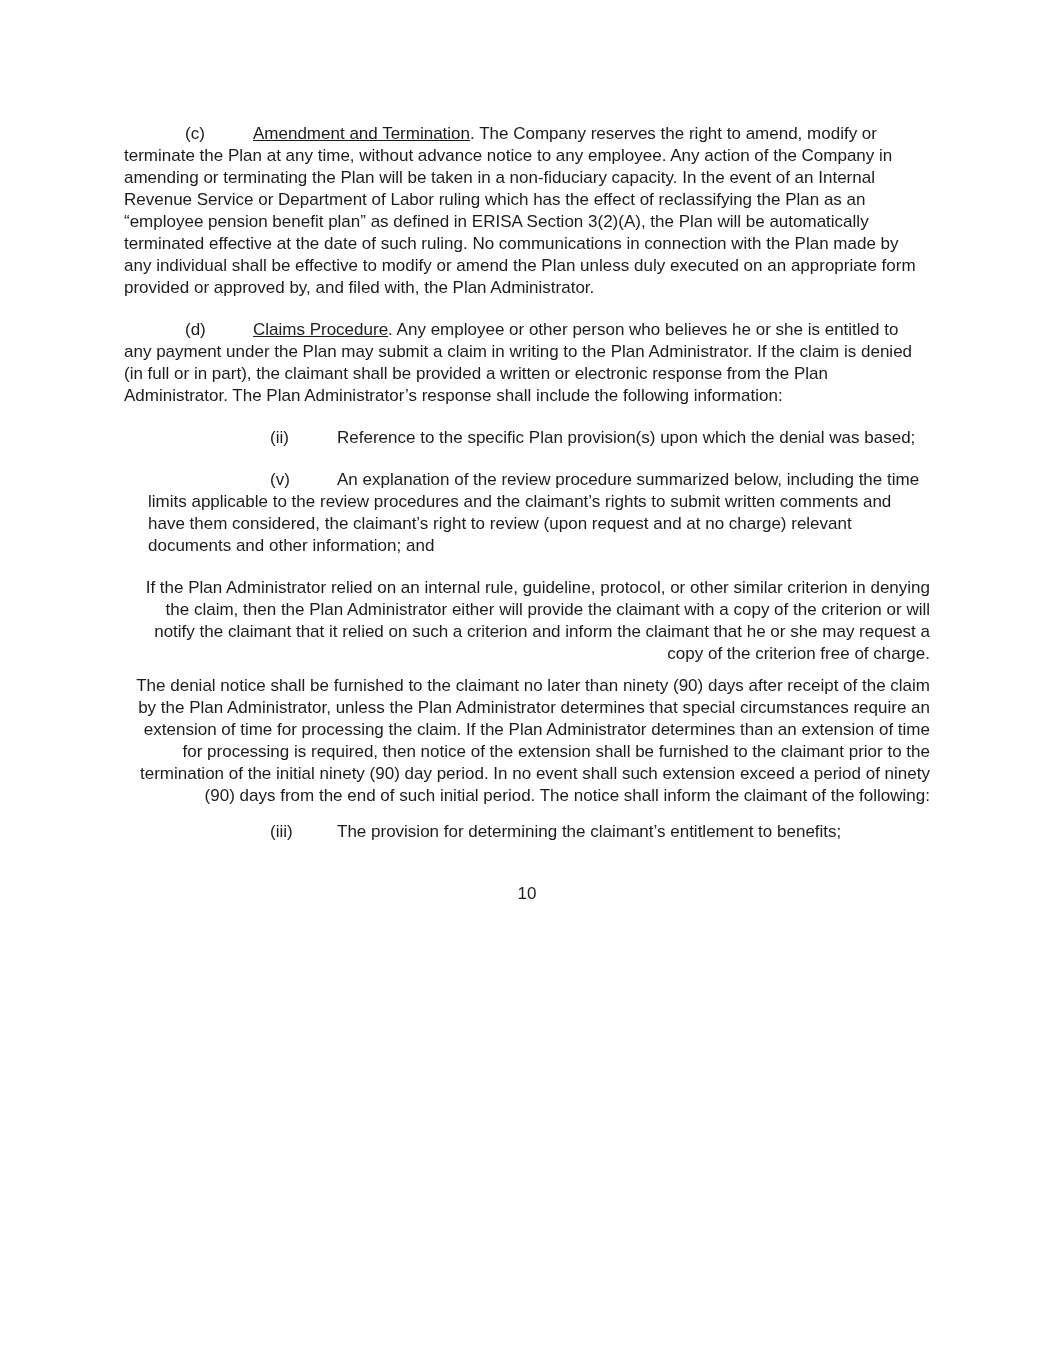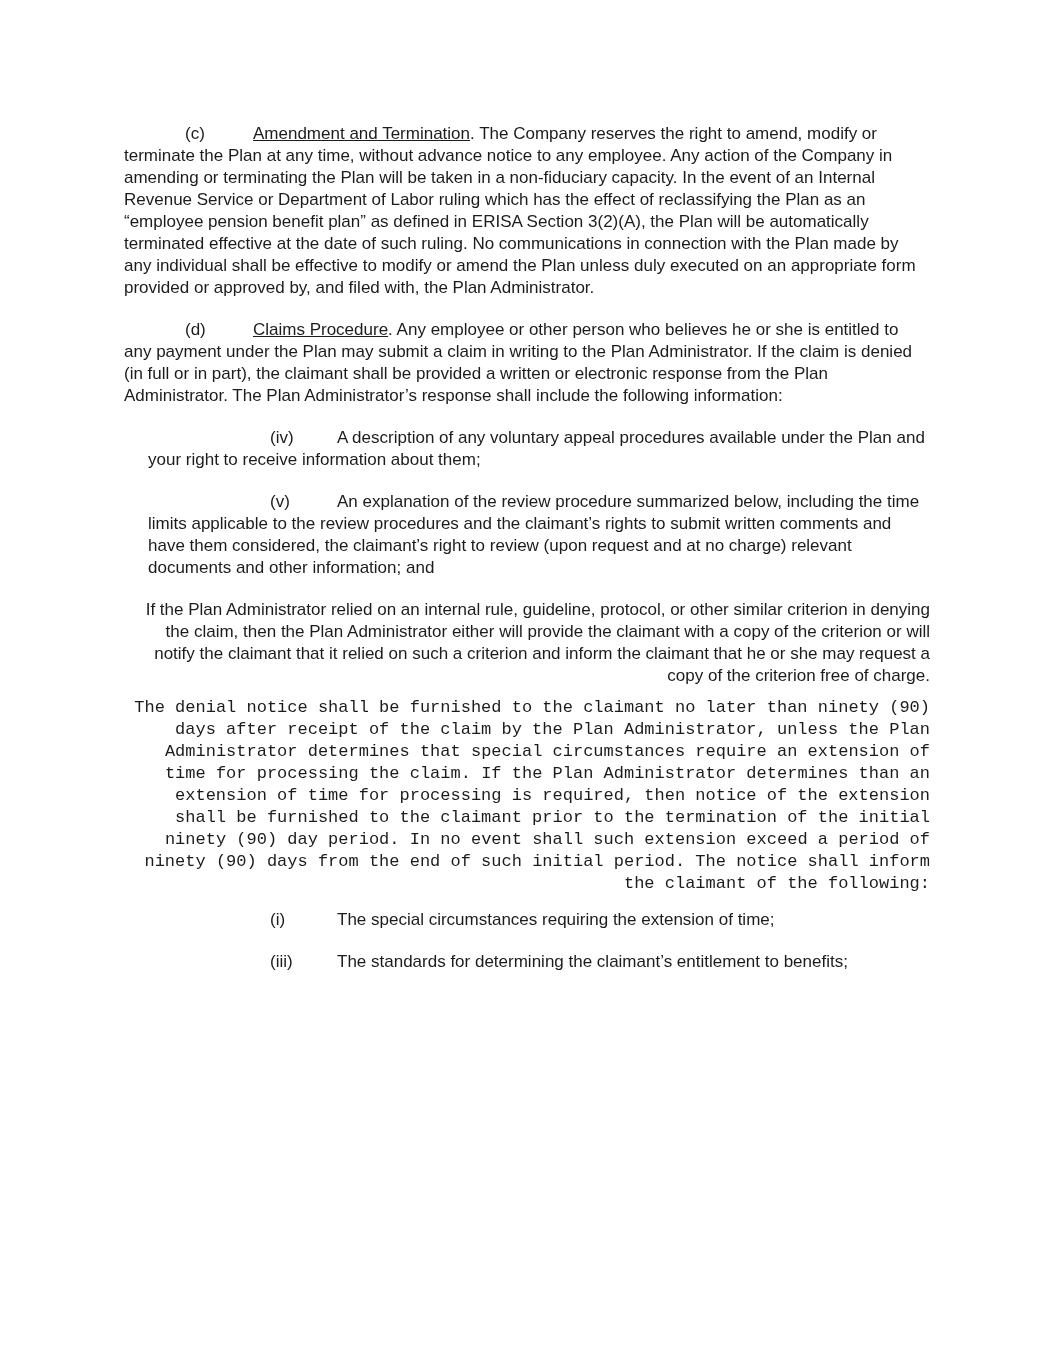--- a/index.html
+++ b/index.html
@@ -37,46 +37,46 @@
     margin: 0 0 20px 24px;
     text-indent: 122px;
   }
   .li .lnum {
     display: inline-block;
     width: 67px;
     text-indent: 0;
   }
   
   .body-para { margin-bottom: 10px; text-align: right; }
-  .body-para.tight { margin-bottom: 14px; font-family: Liberation Mono, monospace; }
+  .body-para.tight { margin-bottom: 14px; }
   .footer {
     margin-top: 40px;
     text-align: center;
   }
 </style>
 </head>
 <body>
 
 <div class="page">
 
   <p class="para-letter"><span class="lbl">(c)</span><span class="u">Amendment and Termination</span><span>. The Company reserves the right to amend, modify or terminate the Plan at any time, without advance notice to any employee. Any action of the Company in amending or terminating the Plan will be taken in a non-fiduciary capacity. In the event of an Internal Revenue Service or Department of Labor ruling which has the effect of reclassifying the Plan as an “employee pension benefit plan” as defined in ERISA Section 3(2)(A), the Plan will be automatically terminated effective at the date of such ruling. No communications in connection with the Plan made by any individual shall be effective to modify or amend the Plan unless duly executed on an appropriate form provided or approved by, and filed with, the Plan Administrator.</span></p>
 
   <p class="para-letter"><span class="lbl">(d)</span><span class="u">Claims Procedure</span><span>. Any employee or other person who believes he or she is entitled to any payment under the Plan may submit a claim in writing to the Plan Administrator. If the claim is denied (in full or in part), the claimant shall be provided a written or electronic response from the Plan Administrator. The Plan Administrator’s response shall include the following information:</span></p>
 
 
+  <p class="li"><span class="lnum">(ii)</span><span>Reference to the specific Plan provision(s) upon which the denial was based;</span></p>
 
 
-  <p class="li"><span class="lnum">(iv)</span><span>A description of any voluntary appeal procedures available under the Plan and your right to receive information about them;</span></p>
 
   <p class="li"><span class="lnum">(v)</span><span>An explanation of the review procedure summarized below, including the time limits applicable to the review procedures and the claimant’s rights to submit written comments and have them considered, the claimant’s right to review (upon request and at no charge) relevant documents and other information; and</span></p>
 
 
   <p class="body-para">If the Plan Administrator relied on an internal rule, guideline, protocol, or other similar criterion in denying the claim, then the Plan Administrator either will provide the claimant with a copy of the criterion or will notify the claimant that it relied on such a criterion and inform the claimant that he or she may request a copy of the criterion free of charge.</p>
 
   <p class="body-para tight">The denial notice shall be furnished to the claimant no later than ninety (90) days after receipt of the claim by the Plan Administrator, unless the Plan Administrator determines that special circumstances require an extension of time for processing the claim. If the Plan Administrator determines than an extension of time for processing is required, then notice of the extension shall be furnished to the claimant prior to the termination of the initial ninety (90) day period. In no event shall such extension exceed a period of ninety (90) days from the end of such initial period. The notice shall inform the claimant of the following:</p>
 
-  <p class="li"><span class="lnum">(i)</span><span>The special circumstances requiring the extension of time;</span></p>
 
 
-  <p class="li"><span class="lnum">(iii)</span><span>The standards for determining the claimant’s entitlement to benefits;</span></p>
+  <p class="li"><span class="lnum">(iii)</span><span>The provision for determining the claimant’s entitlement to benefits;</span></p>
 
+  <div class="footer">10</div>
 
 </div>
 
 </body></html>

